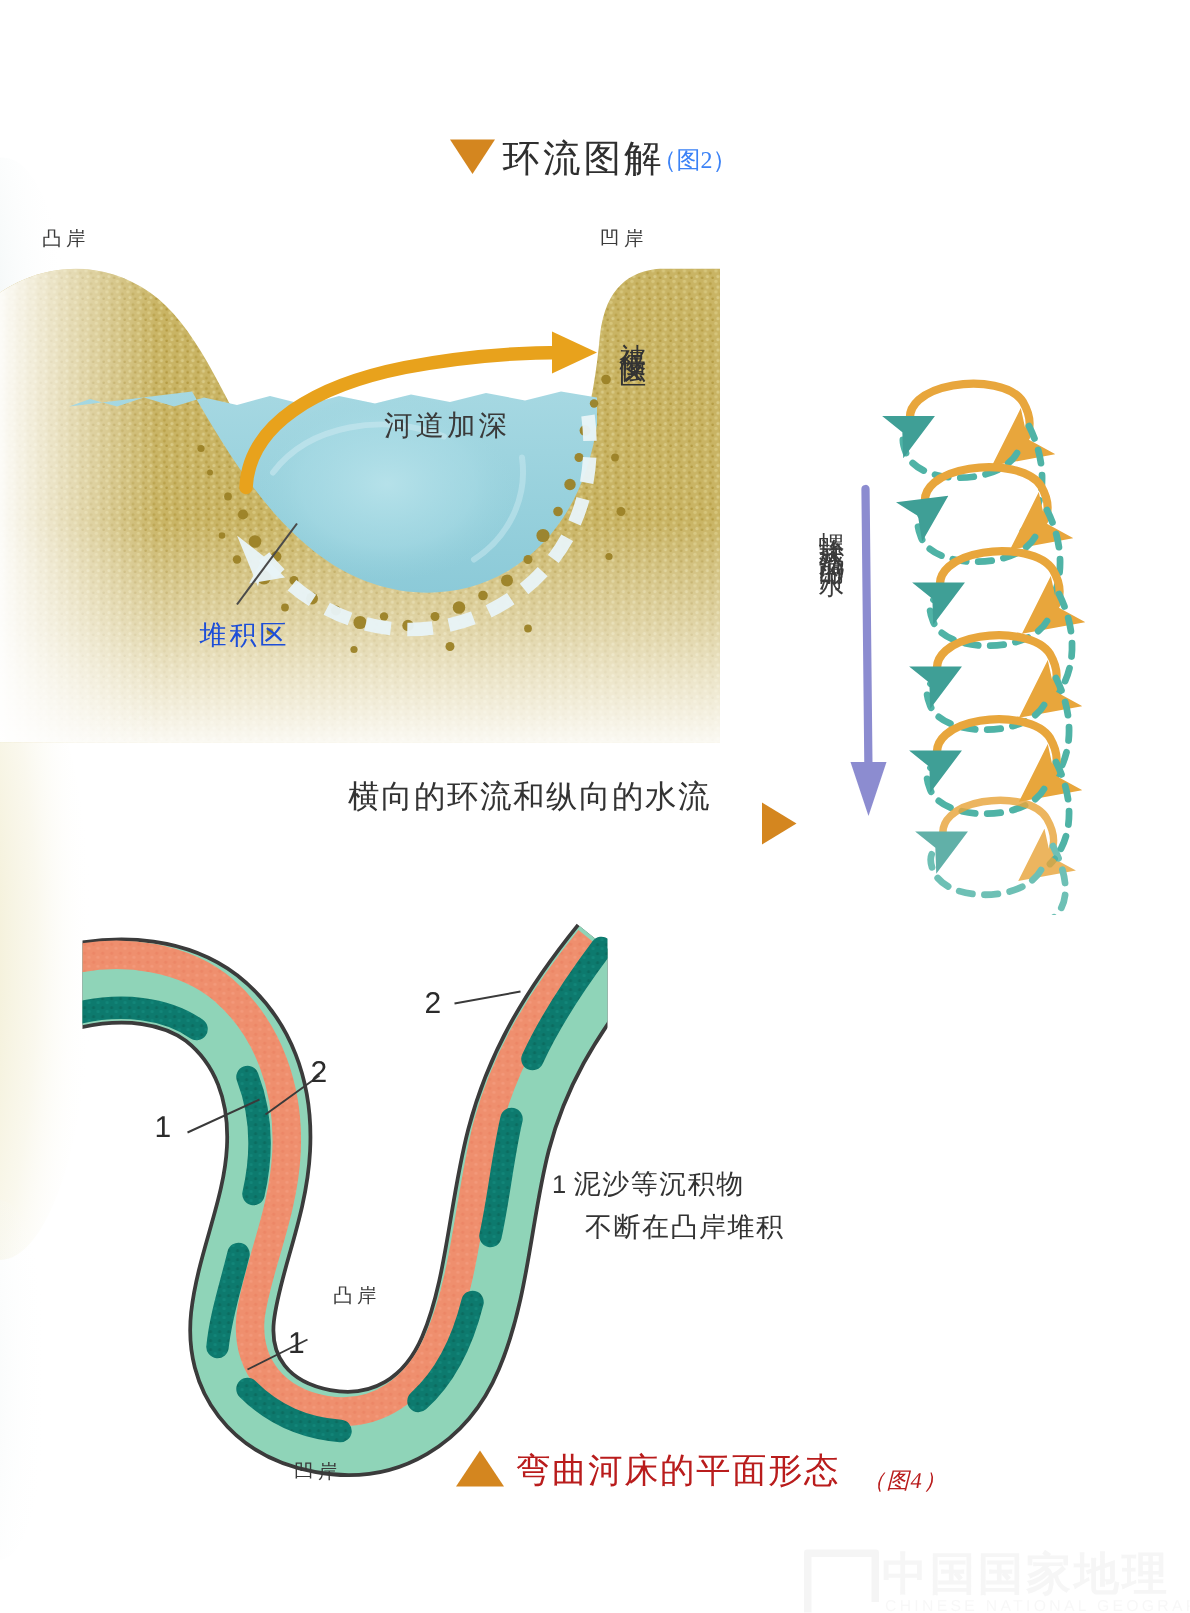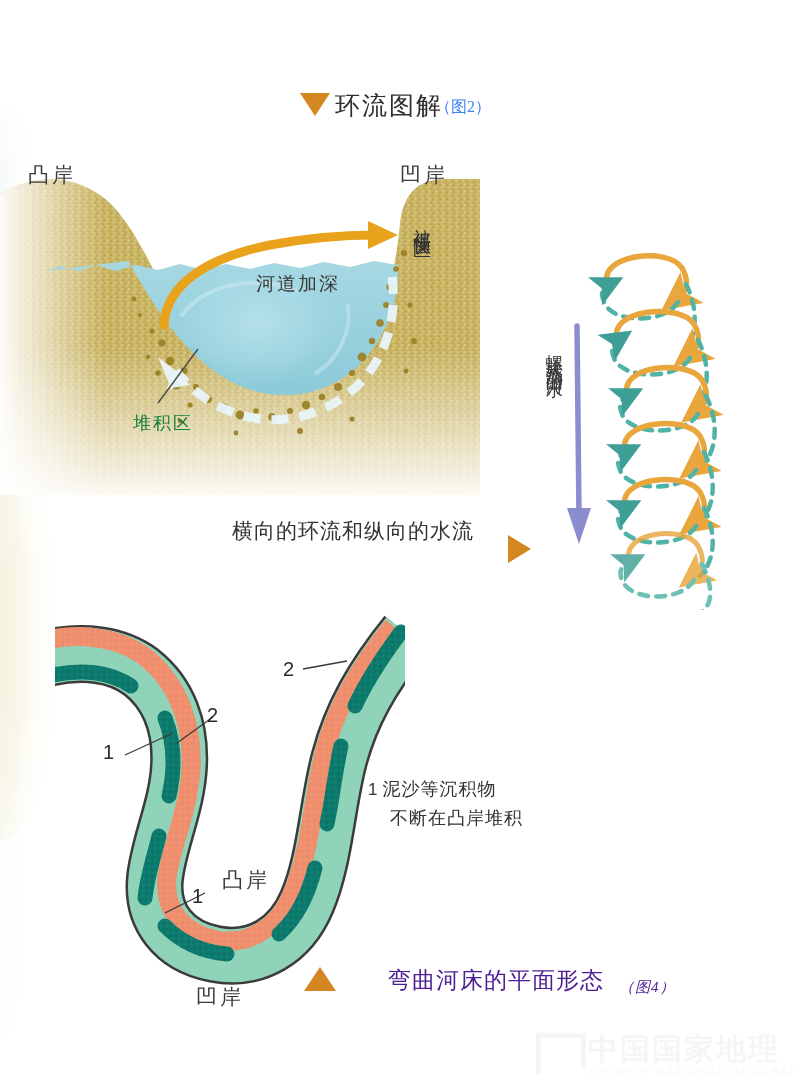--- a/index.html
+++ b/index.html
@@ -9,38 +9,38 @@
     color:#3b3b3b;background:#ffffff;
   }
   .stage{position:absolute;left:0;top:15px;width:793px;height:762px;}
   svg{display:block;}
   .abs{position:absolute;}
 
   
   .cn{font-family:"Liberation Serif","DejaVu Serif",serif;color:#3a3a3a;white-space:nowrap;}
   .title-main{font-size:25px;letter-spacing:2px;color:#2f2f2f;}
   .title-sub{font-size:16px;color:#3b82f6;}
-  .bank-label{font-size:21px;letter-spacing:3px;color:#3a3a3a;margin-top:11px;}
+  .bank-label{font-size:13px;letter-spacing:3px;color:#3a3a3a;}
   .in-water{font-size:19px;letter-spacing:2px;color:#3a3a3a;}
-  .deposit-label{font-size:18px;letter-spacing:2px;color:#15803d;}
+  .deposit-label{font-size:18px;letter-spacing:2px;color:#1d4ed8;}
   .vtext{
     writing-mode:vertical-rl;text-orientation:upright;
     font-size:18px;letter-spacing:4px;line-height:1.05;color:#333;
   }
   .vtext-spiral{
     writing-mode:vertical-rl;text-orientation:upright;
     font-size:17px;letter-spacing:4px;line-height:1.05;color:#3a3a3a;
   }
   .mid-caption{font-size:21px;line-height:1.32;letter-spacing:1px;color:#333;}
   .mid-caption .small{font-size:15px;}
   .legend{font-size:18px;line-height:1.62;letter-spacing:1px;color:#333;}
   .legend .num{font-family:"Liberation Sans",sans-serif;font-size:17px;margin-right:4px;}
   .legend .ind{padding-left:22px;display:block;}
   .numlabel{font-family:"Liberation Sans",sans-serif;font-size:20px;color:#2b2b2b;}
-  .figcap{font-size:23px;letter-spacing:1px;color:#4c1d95;margin-left:44px;}
+  .figcap{font-size:23px;letter-spacing:1px;color:#b91c1c;}
   .figcap .small{font-size:15px;font-style:italic;}
 
   
   .tri{width:0;height:0;}
   .tri-down{border-left:15px solid transparent;border-right:15px solid transparent;border-top:23px solid #d4861f;}
   .tri-right{border-top:14px solid transparent;border-bottom:14px solid transparent;border-left:23px solid #d4861f;}
   .tri-up{border-left:16px solid transparent;border-right:16px solid transparent;border-bottom:24px solid #d4861f;}
 
   
   .wm{position:absolute;left:536px;top:1012px;width:250px;height:58px;opacity:.5;}

